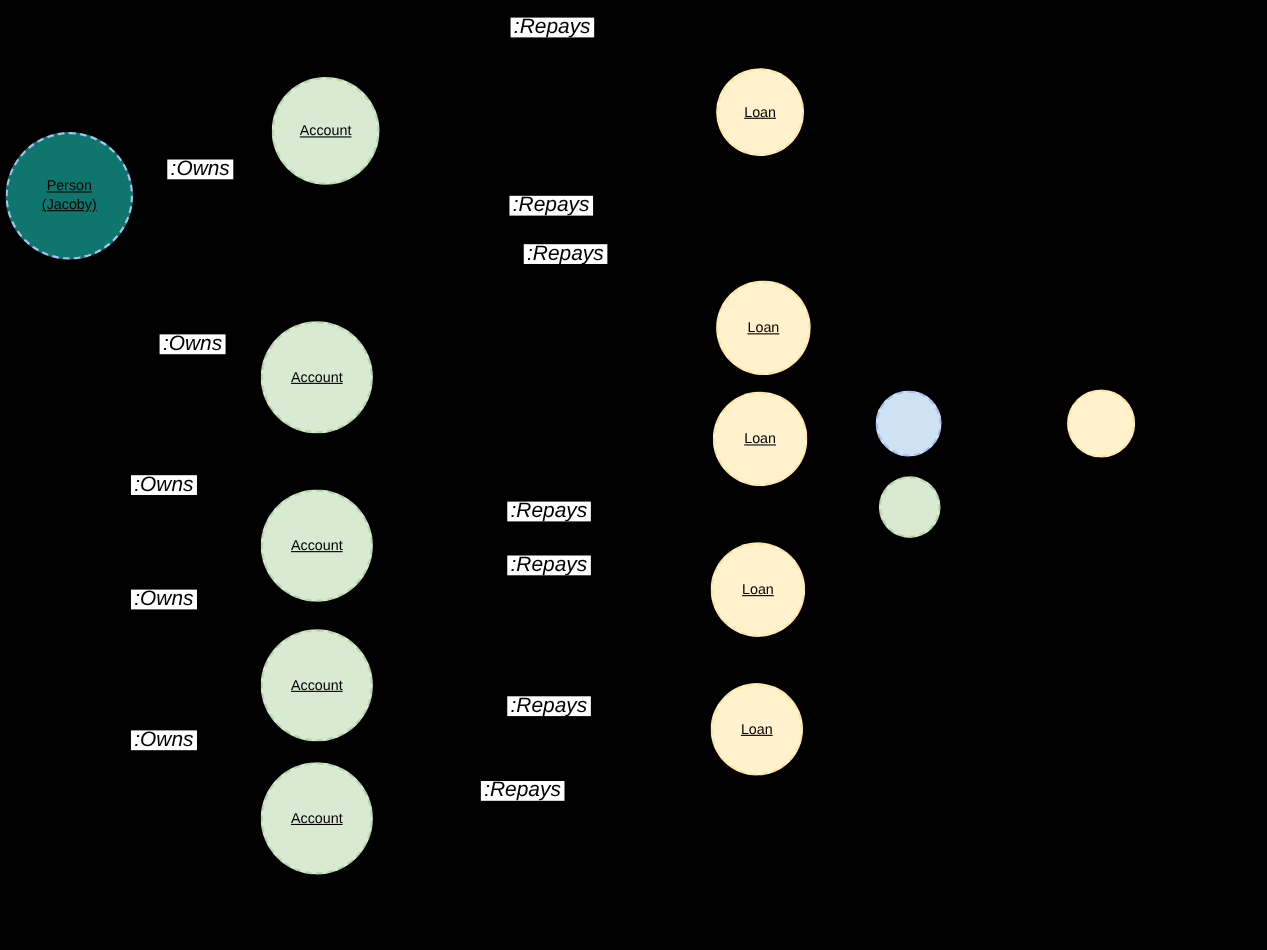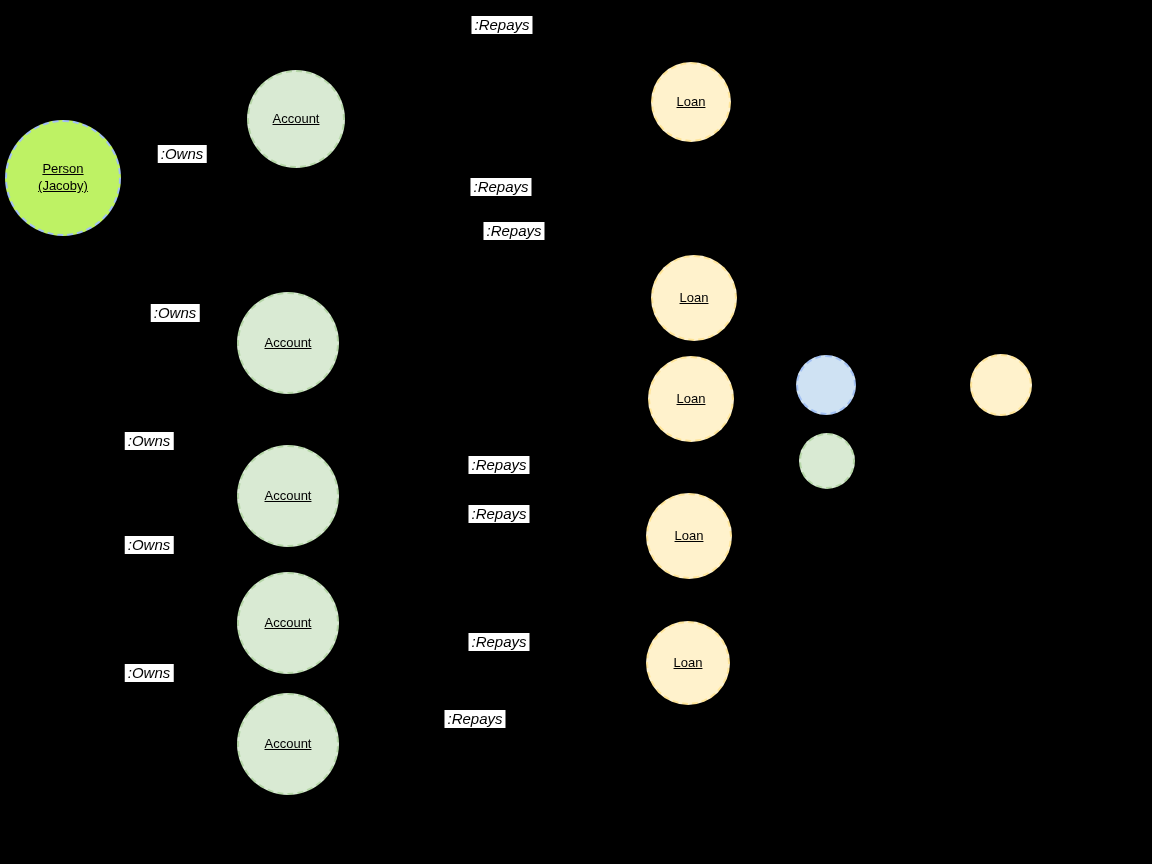--- a/index.html
+++ b/index.html
@@ -35,31 +35,31 @@
     white-space: pre-line;
     line-height: 1.3;
     text-decoration: underline;
   }
   .edge-label {
     position: absolute;
     transform: translate(-50%, -50%);
     background: #ffffff;
     color: #000000;
     font-style: italic;
-    font-size: 15px;
+    font-size: 19px;
     line-height: 18px;
     padding: 0 3px;
     white-space: nowrap;
   }
 </style>
 </head>
 <body>
 
 <div class="canvas" style="background: rgb(0, 0, 0);">
-    <div class="node" style="left: 5px; top: 120px; width: 116px; height: 116px; background: #bef264; border-color: rgb(164, 194, 244);">
+    <div class="node" style="left: 5px; top: 120px; width: 116px; height: 116px; background: #0f766e; border-color: rgb(164, 194, 244);">
       <span class="node-label">Person
 (Jacoby)</span>
     </div>
     <div class="node" style="left: 247px; top: 70px; width: 98px; height: 98px; background: rgb(217, 234, 211); border-color: rgb(182, 215, 168);">
       <span class="node-label">Account</span>
     </div>
     <div class="node" style="left: 237px; top: 292px; width: 102px; height: 102px; background: rgb(217, 234, 211); border-color: rgb(182, 215, 168);">
       <span class="node-label">Account</span>
     </div>
     <div class="node" style="left: 237px; top: 445px; width: 102px; height: 102px; background: rgb(217, 234, 211); border-color: rgb(182, 215, 168);">

